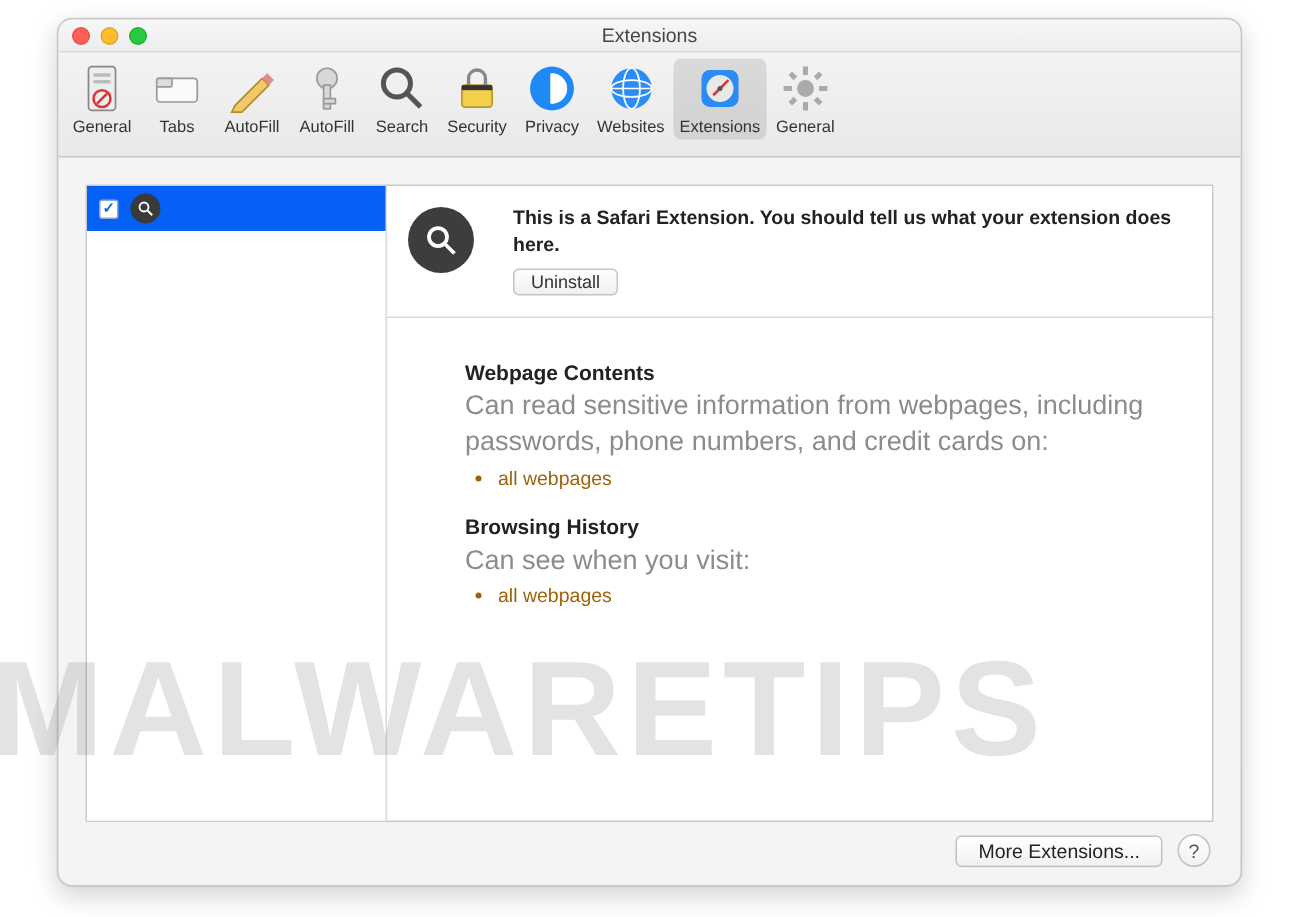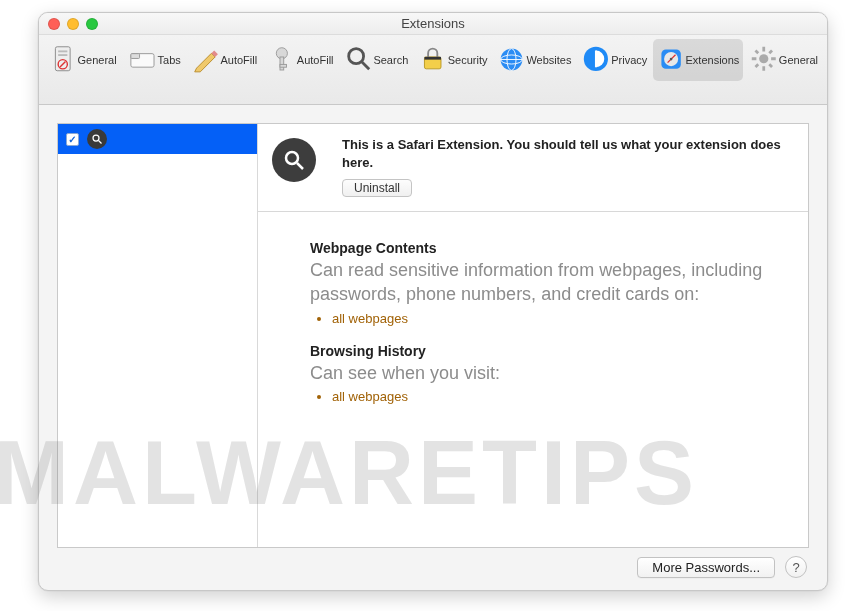--- a/index.html
+++ b/index.html
@@ -48,21 +48,21 @@
   
   .toolbar {
     height:70px;
     background:linear-gradient(#f3f3f3,#e9e9e9);
     border-bottom:1px solid #c8c8c8;
     display:flex;
     align-items:flex-start;
     padding:4px 4px 0 4px;
   }
   .toolbtn {
-    display:flex; flex-direction:row; align-items:center;
+    display:flex; flex-direction:column; align-items:center;
     padding:2px 4px 2px 4px;
     margin:0 1px;
     border-radius:5px;
     min-width:48px;
     cursor:default;
     user-select:none;
   }
   .toolbtn.selected {
     background:rgba(0,0,0,0.10);
   }
@@ -262,38 +262,38 @@
             <path d="M11 14 v-4 a5 5 0 0 1 10 0 v4" fill="none" stroke="#888" stroke-width="2"></path>
             <rect x="7" y="14" width="18" height="3" fill="#333"></rect>
           </svg>
       </div>
       <div class="tlabel">Security</div>
     </div>
 
     <div class="toolbtn">
       <div class="ticon">
         <svg viewBox="0 0 32 32">
+            <circle cx="16" cy="16" r="13" fill="#1f8af6"></circle>
+            <path d="M16 7 a7 7 0 0 1 0 18 Z" fill="#fff"></path>
+            <rect x="15" y="7" width="2" height="18" fill="#fff"></rect>
+          </svg>
+      </div>
+      <div class="tlabel">Privacy</div>
+    </div>
+
+    <div class="toolbtn">
+      <div class="ticon">
+        <svg viewBox="0 0 32 32">
             <circle cx="16" cy="16" r="12" fill="#2a8cf4"></circle>
             <ellipse cx="16" cy="16" rx="12" ry="5" fill="none" stroke="#fff"></ellipse>
             <ellipse cx="16" cy="16" rx="5" ry="12" fill="none" stroke="#fff"></ellipse>
             <line x1="4" y1="16" x2="28" y2="16" stroke="#fff"></line>
           </svg>
       </div>
       <div class="tlabel">Websites</div>
-    </div>
-
-    <div class="toolbtn">
-      <div class="ticon">
-        <svg viewBox="0 0 32 32">
-            <circle cx="16" cy="16" r="13" fill="#1f8af6"></circle>
-            <path d="M16 7 a7 7 0 0 1 0 18 Z" fill="#fff"></path>
-            <rect x="15" y="7" width="2" height="18" fill="#fff"></rect>
-          </svg>
-      </div>
-      <div class="tlabel">Privacy</div>
     </div>
 
     <div class="toolbtn selected">
       <div class="ticon">
         <svg viewBox="0 0 32 32">
             <rect x="5" y="5" width="22" height="22" rx="5" fill="#2a8cf4"></rect>
             <circle cx="16" cy="16" r="8" fill="#e8e8e8"></circle>
             <path d="M16 16 L21 11 M16 16 L12 20" stroke="#d33" stroke-width="1.5"></path>
             <circle cx="16" cy="16" r="1.5" fill="#555"></circle>
           </svg>
@@ -362,20 +362,20 @@
           <div class="perm-sub">Can see when you visit:</div>
           <ul class="perm-list">
             <li>all webpages</li>
           </ul>
         </div>
       </div>
 
     </div>
 
     <div class="footer-row">
-      <div class="macbtn">More Passwords...</div>
+      <div class="macbtn">More Extensions...</div>
       <div class="helpbtn">?</div>
     </div>
   </div>
 
 </div>
 
 <div class="wm">MALWARETIPS</div>
 
 </body></html>

